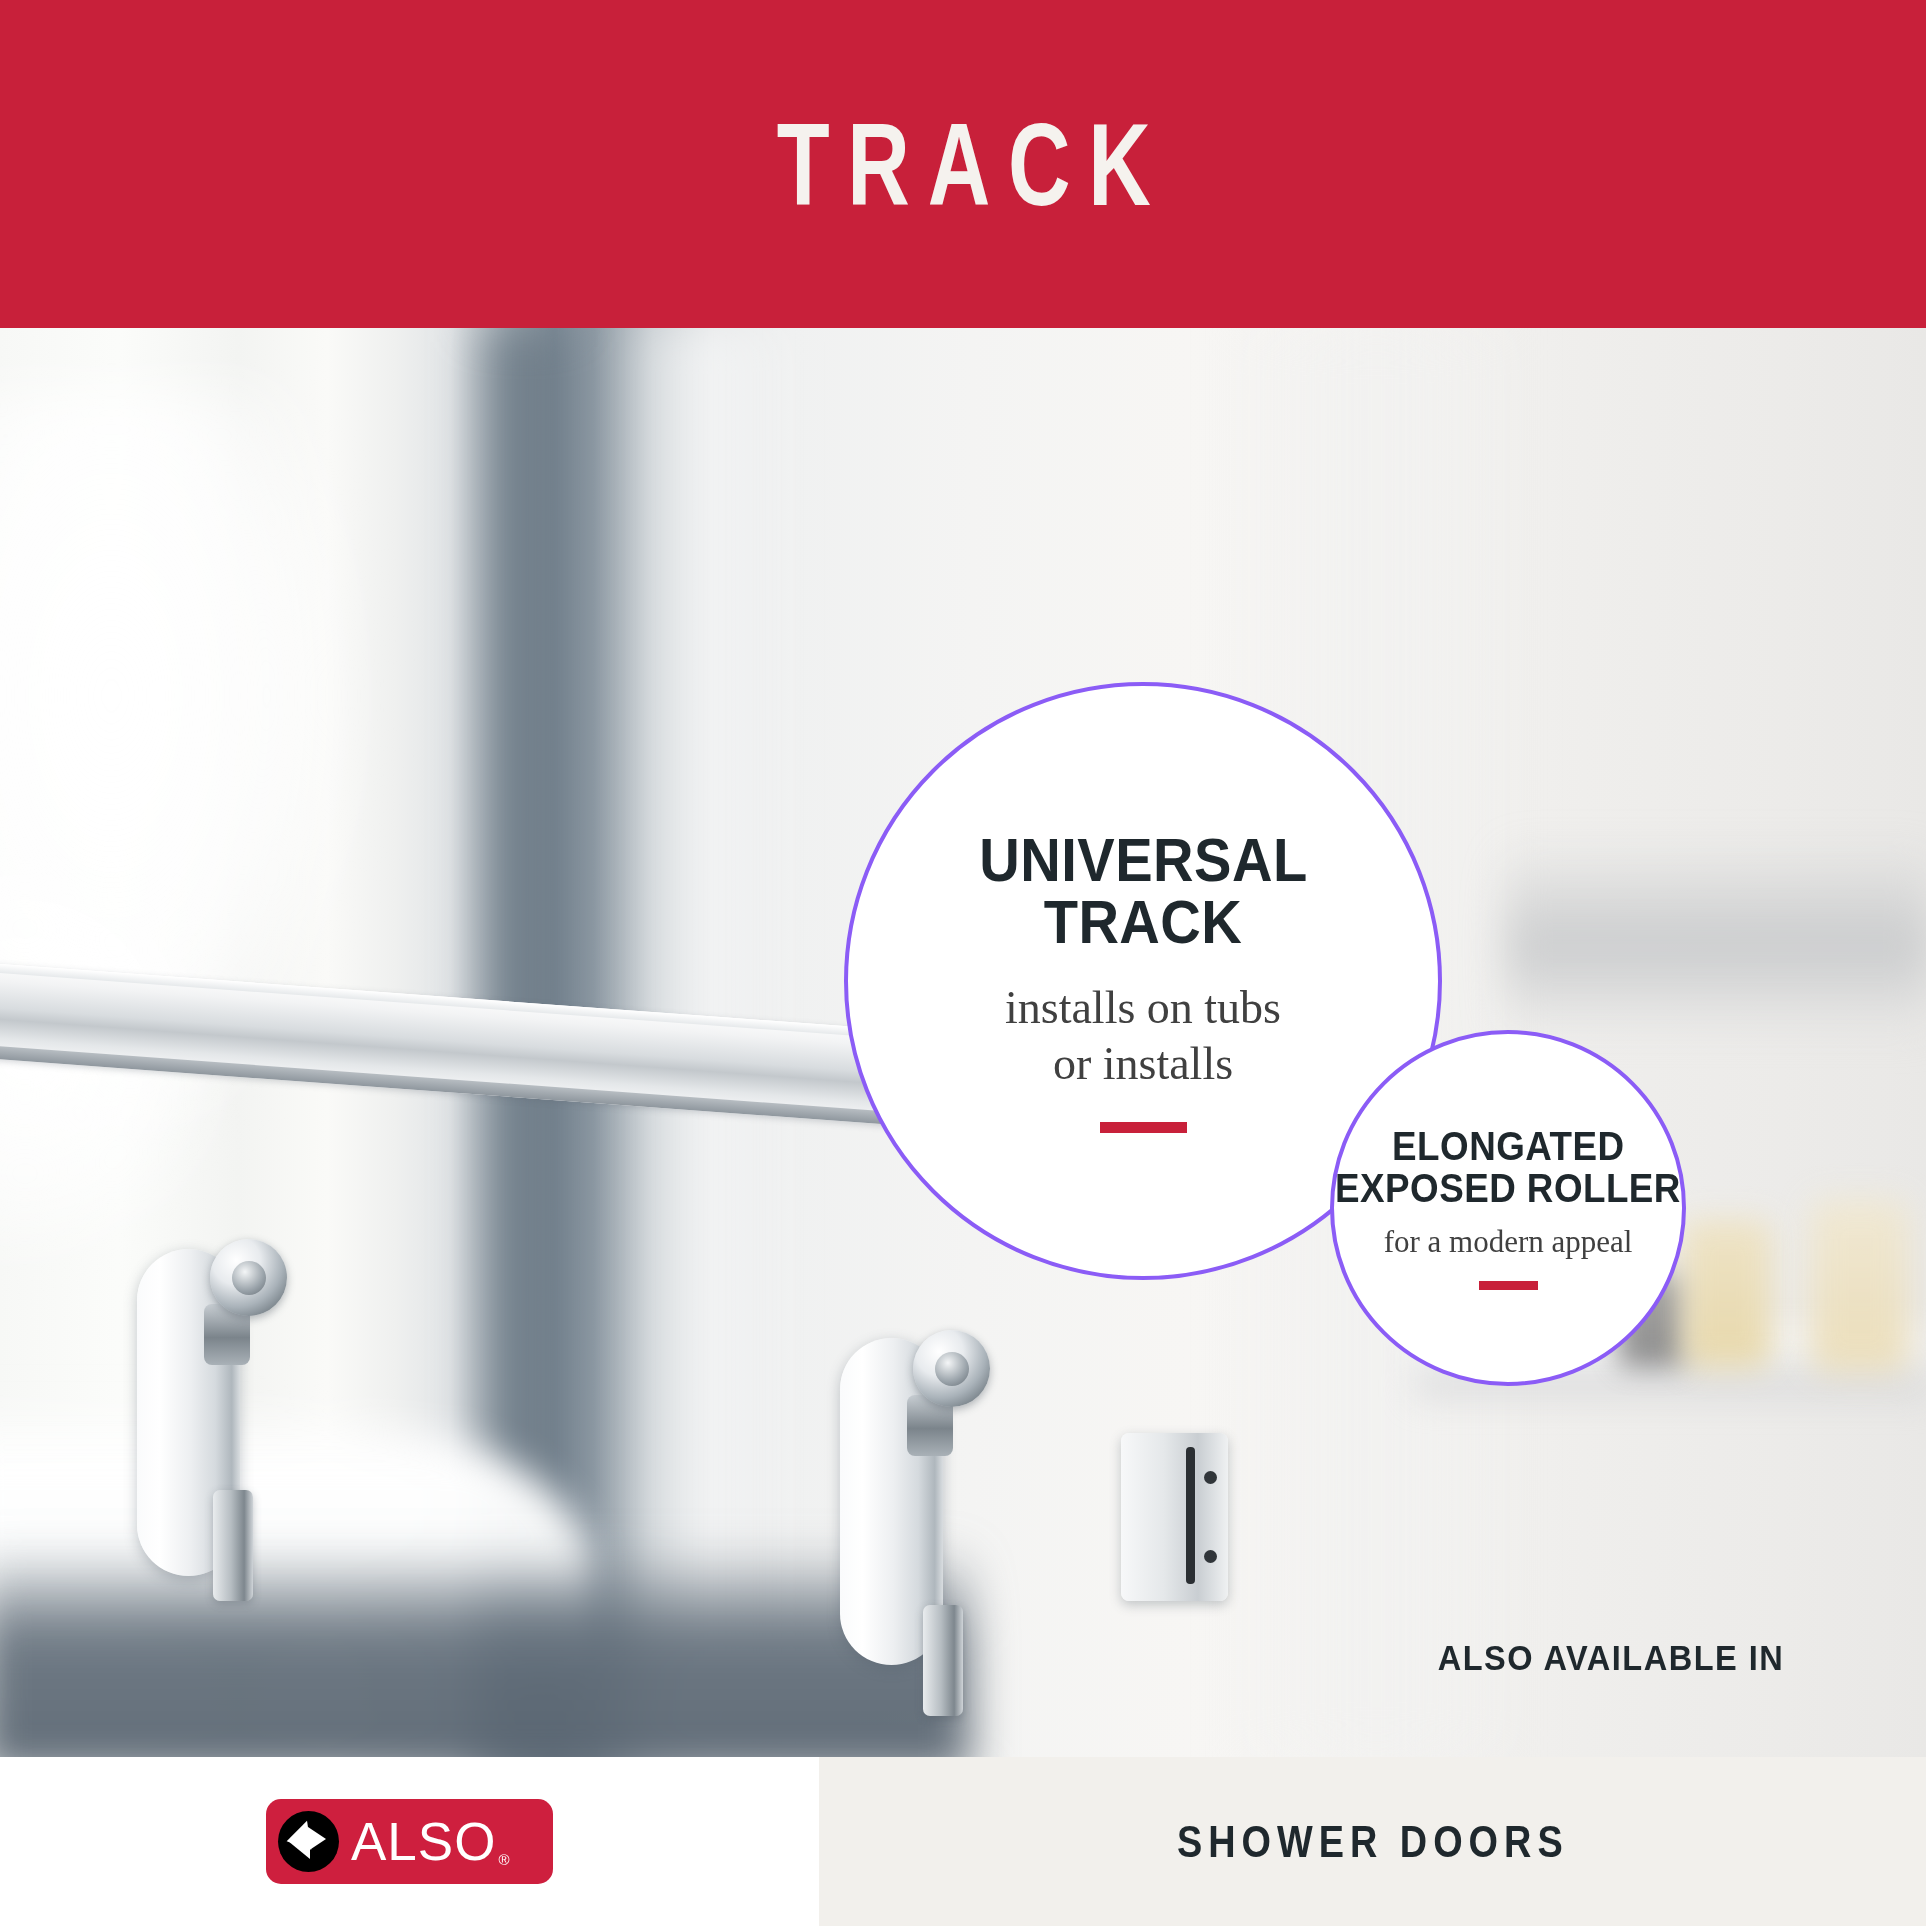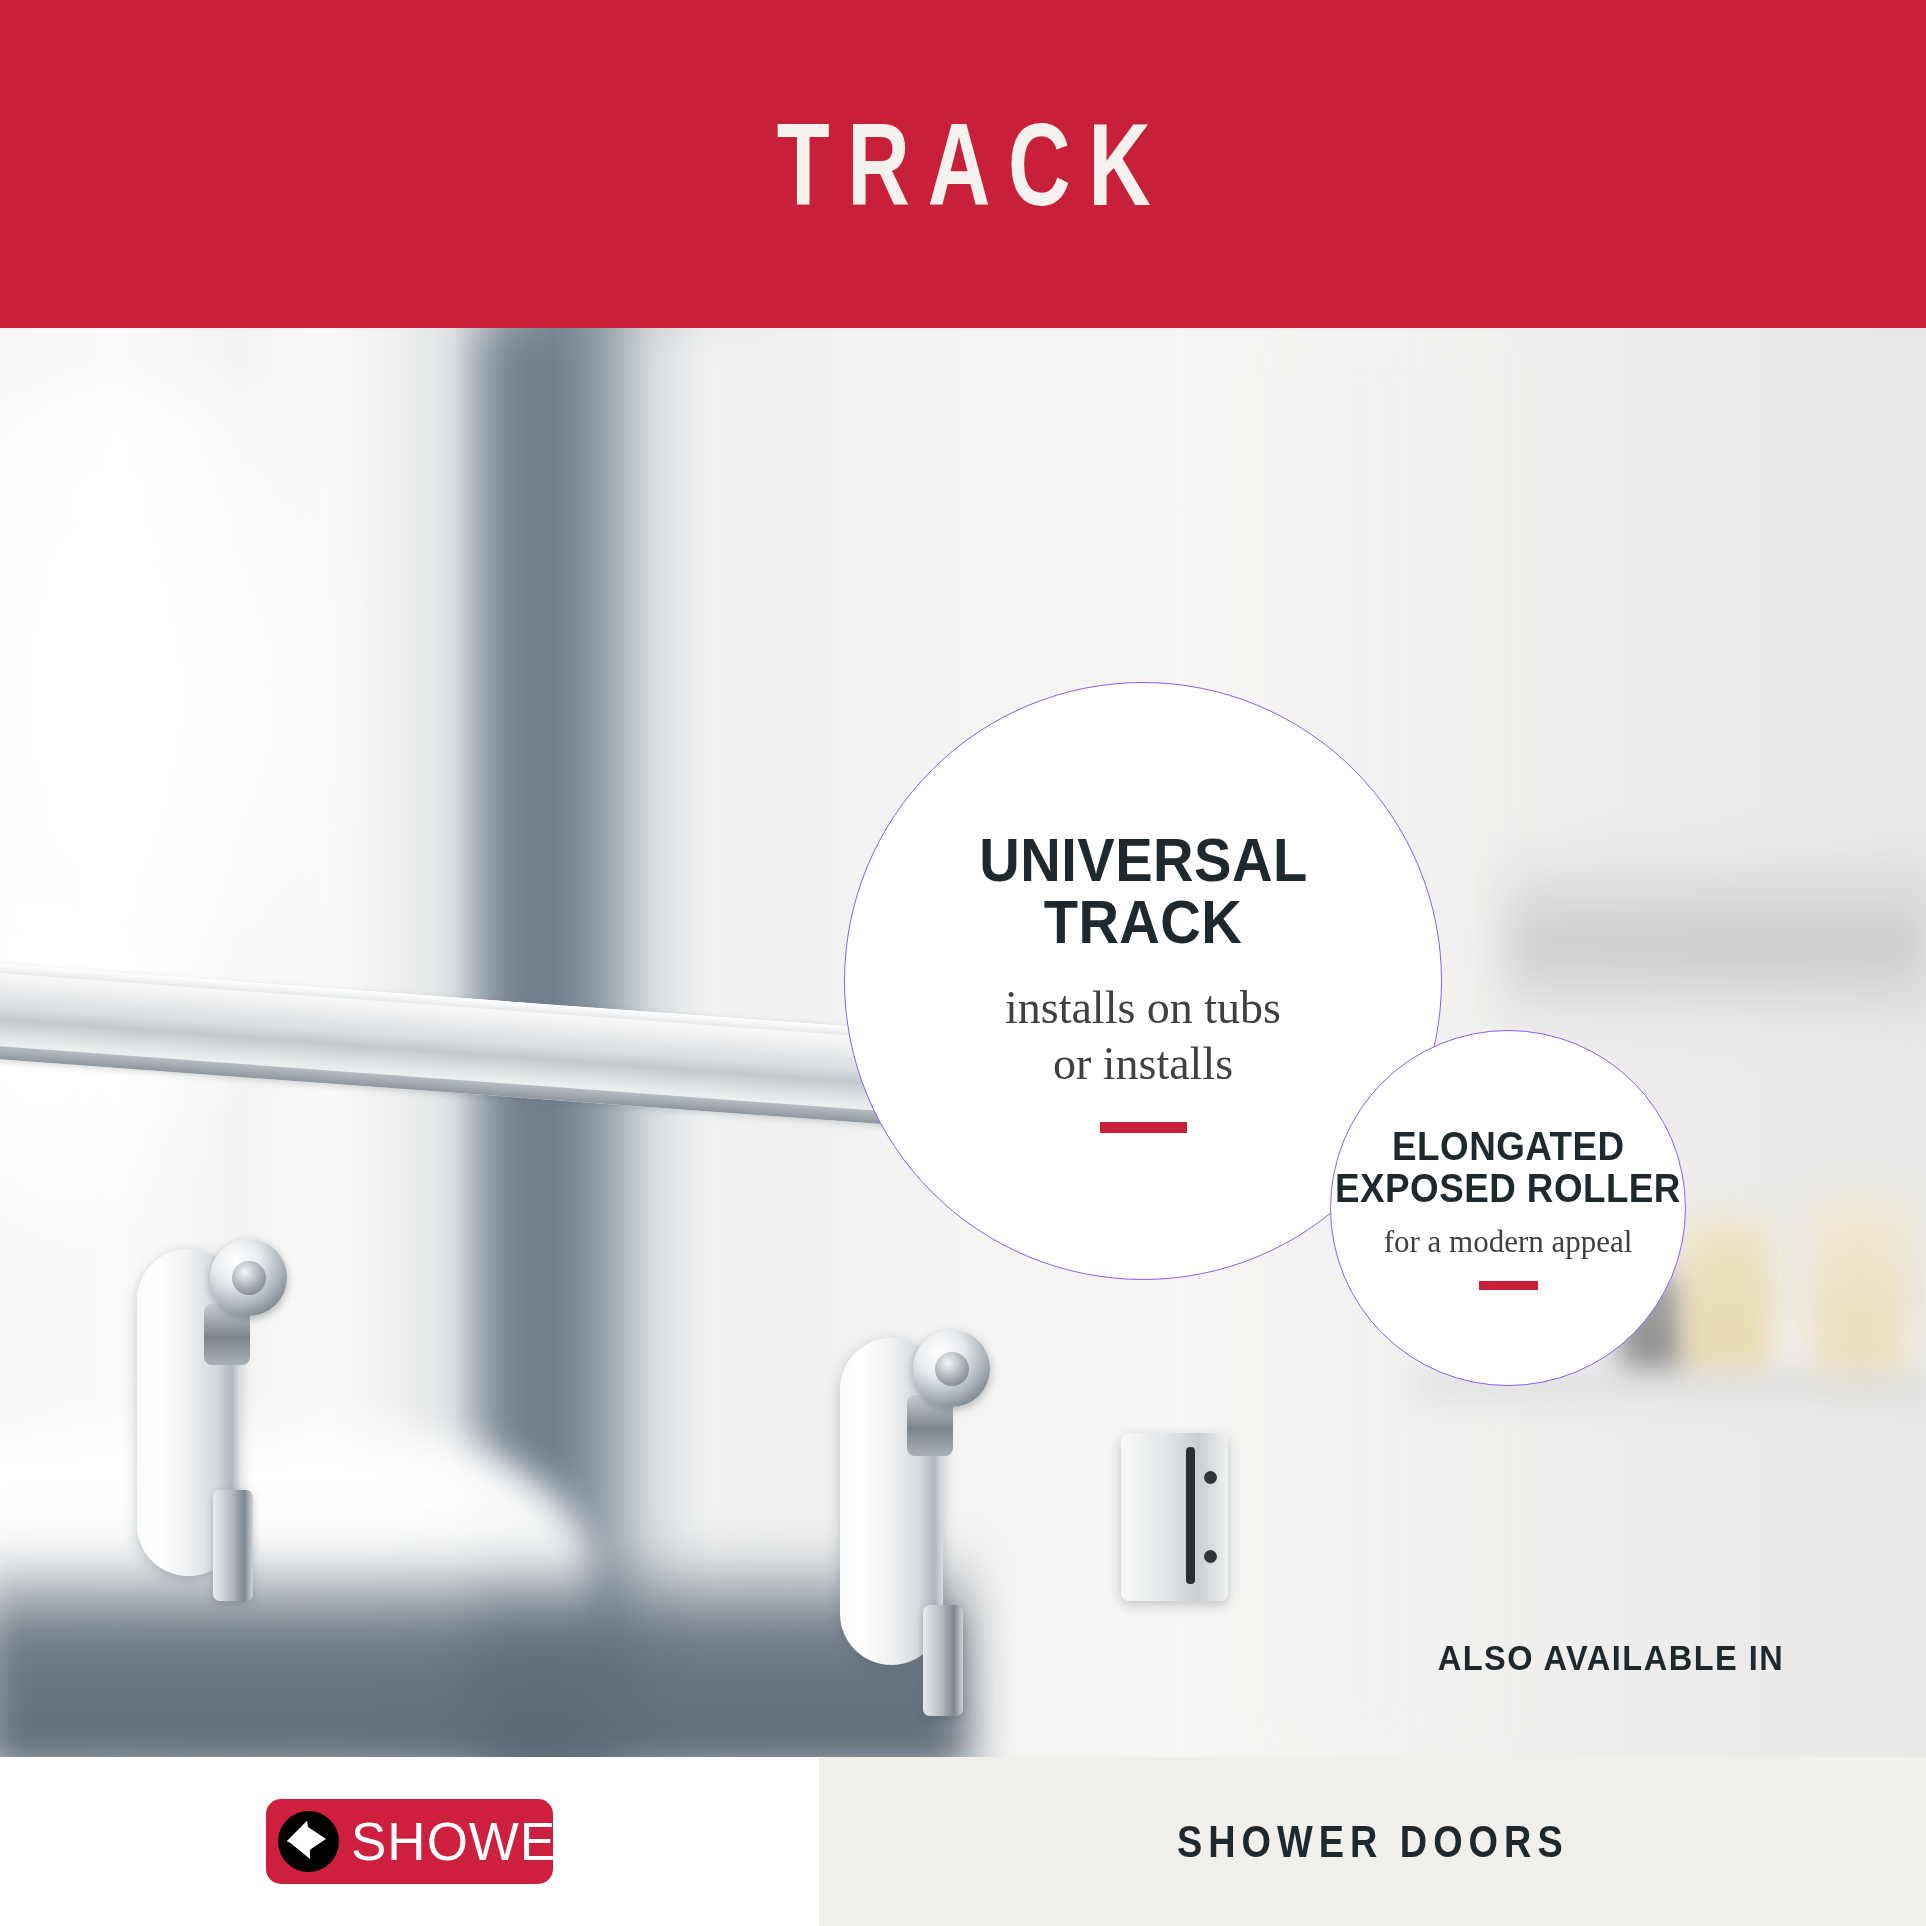--- a/index.html
+++ b/index.html
@@ -169,21 +169,21 @@
   .endcap .screw {
     position:absolute; left:83px; width:13px; height:13px;
     border-radius:50%; background:#31363A;
   }
   .endcap .screw.top { top:38px; }
   .endcap .screw.bot { top:117px; }
 
   
   .bubble {
     position:absolute; border-radius:50%; background:#FFFFFF;
-    border:1px solid #8b5cf6;
+    border:4px solid #8b5cf6;
     display:flex; flex-direction:column; align-items:center; justify-content:center;
     text-align:center; z-index:10;
   }
   .bubble.big  { left:844px; top:354px; width:598px; height:598px; }
   .bubble.small{ left:1330px; top:702px; width:356px; height:356px; z-index:11; }
 
   .bub-head {
     color:#1F282D; font-weight:700; line-height:1.03; letter-spacing:0.5px;
     font-family:"Liberation Sans Narrow","Liberation Sans",sans-serif;
     transform:scaleX(.92);
@@ -320,21 +320,21 @@
   </div>
 
   <div class="footer">
     <div class="footer-left">
       <div class="delta-logo">
         <div class="delta-mark">
           <div class="tri-a"></div>
           <div class="tri-b"></div>
           <div class="tri-c"></div>
         </div>
-        <div class="delta-word">SHOWER</div>
+        <div class="delta-word">ALSO</div>
         <div class="delta-reg">®</div>
       </div>
     </div>
     <div class="footer-right">
       <div class="footer-tag">SHOWER DOORS</div>
     </div>
   </div>
 
 </div>
 

